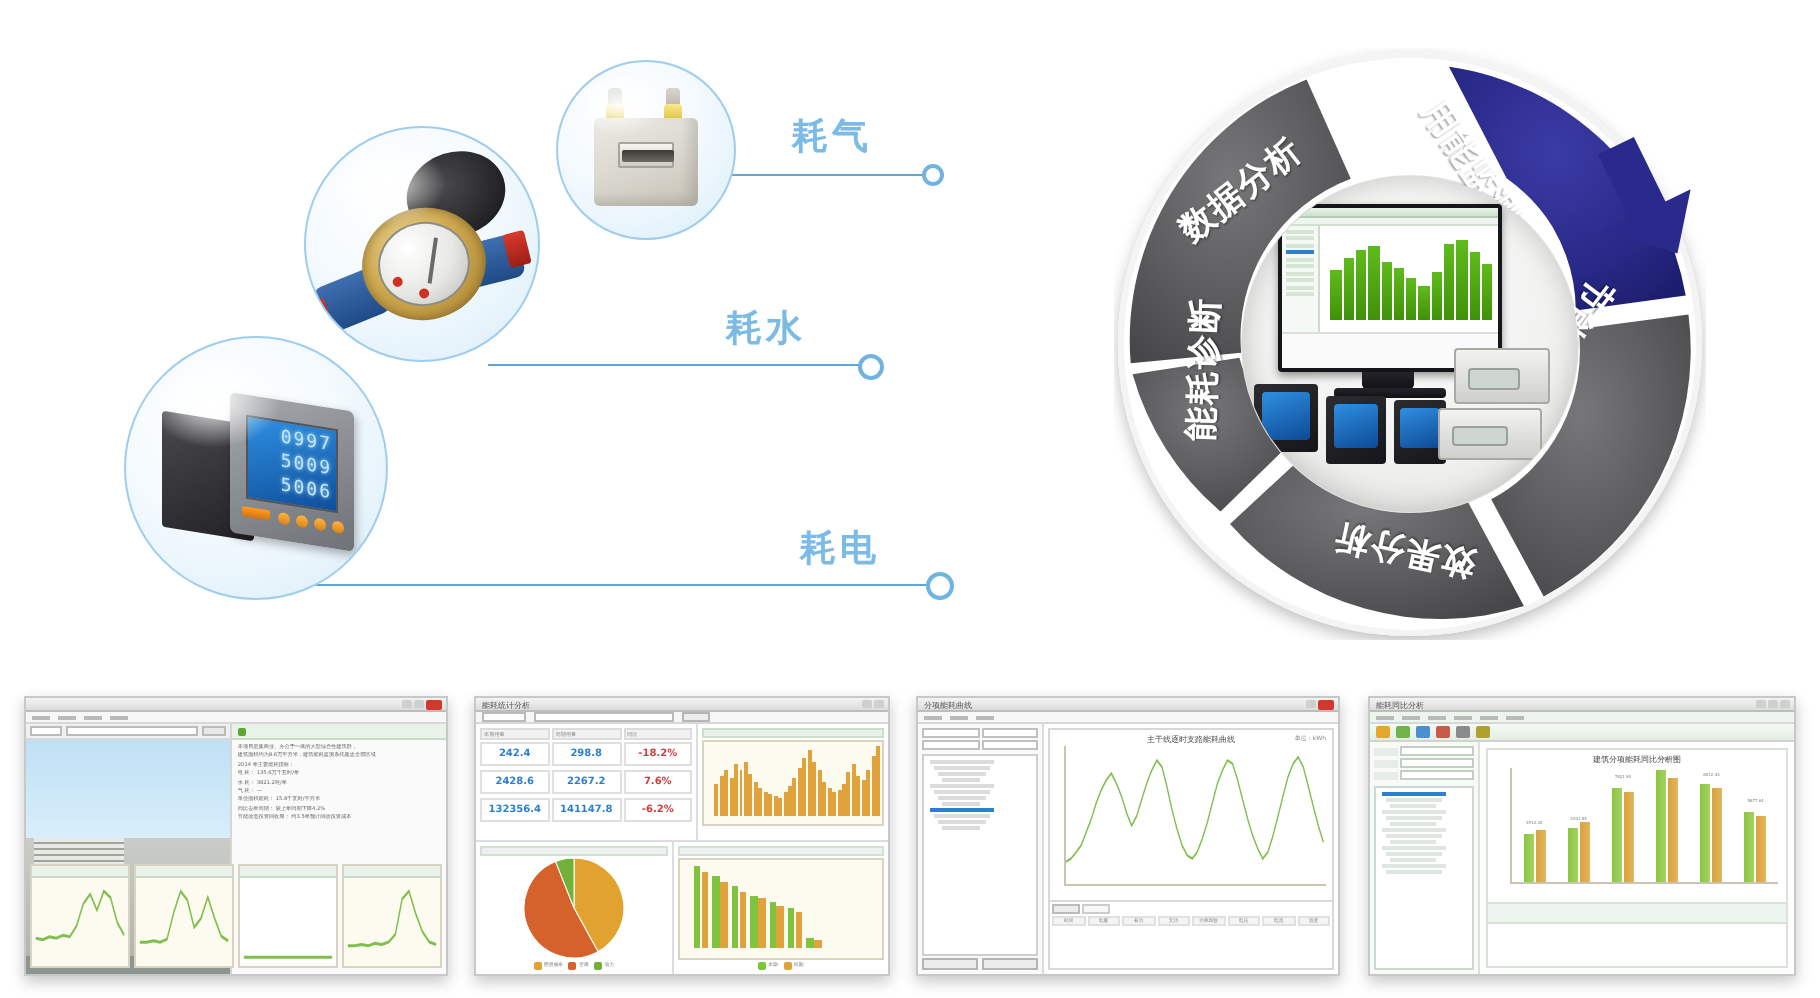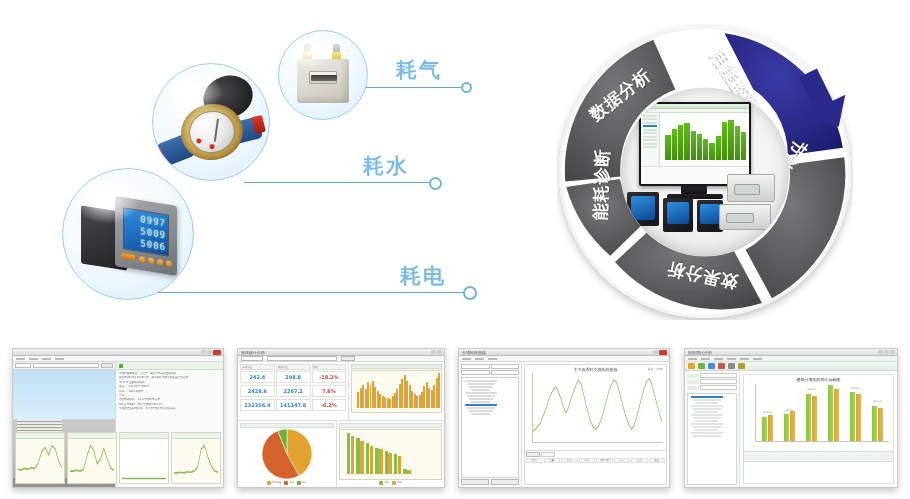--- a/index.html
+++ b/index.html
@@ -36,21 +36,21 @@
   .conn-dot {
     position: absolute;
     width: 11px; height: 11px;
     border-radius: 50%;
     border: 2px solid #6fb3e0;
     background: #fff;
   }
   .conn-label {
     position: absolute;
     color: #7bbbe6;
-    font-size: 21px;
+    font-size: 18px;
     font-weight: bold;
     letter-spacing: 2px;
     white-space: nowrap;
   }
 
   
   .gasmeter { position:absolute; }
   .gm-body {
     position:absolute; left:6px; top:12px; width:52px; height:44px;
     background: linear-gradient(160deg,#eceae4 0%, #d9d6cd 55%, #c6c2b8 100%);

